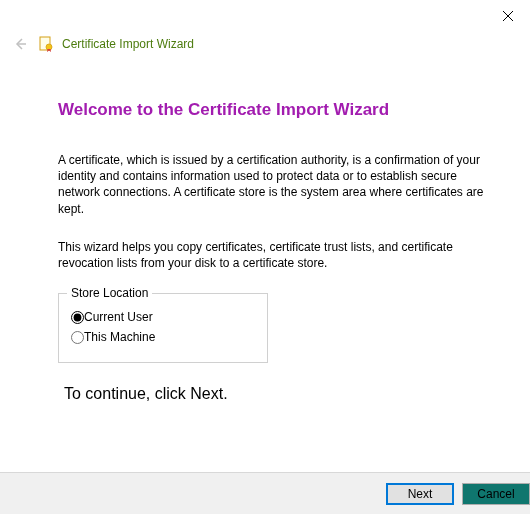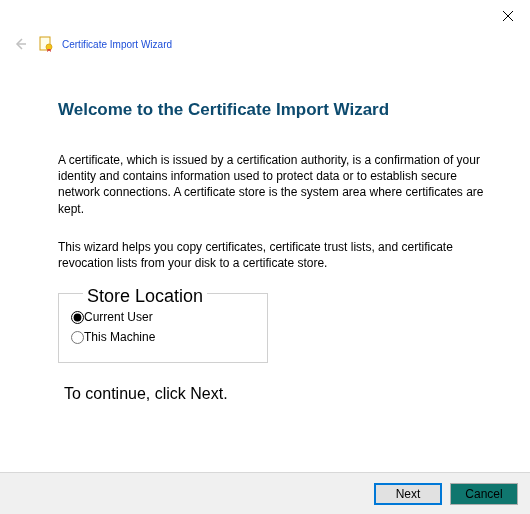--- a/index.html
+++ b/index.html
@@ -41,55 +41,55 @@
     .back-arrow {
       width: 20px; height: 20px;
       display: flex; align-items: center; justify-content: center;
       color: #b0b0b0;
     }
     .cert-icon {
       width: 16px; height: 16px;
       display: flex; align-items: center; justify-content: center;
     }
     .header-title {
-      font-size: 10px;
-      color: #1d4ed8;
+      font-size: 12px;
+      color: #4d7c0f;
     }
     .content {
       position: absolute;
       top: 100px;
       left: 58px;
       right: 40px;
     }
     .main-heading {
       font-size: 17px;
       font-weight: 600;
-      color: #0c4a6e;
+      color: #a21caf;
       margin-bottom: 32px;
     }
     .para {
       font-size: 12px;
       color: #000;
       line-height: 1.35;
       margin-bottom: 22px;
     }
     .fieldset {
       border: 1px solid #d0d0d0;
       width: 210px;
       padding: 10px 12px 12px 12px;
       margin-bottom: 22px;
       position: relative;
     }
     .fieldset-legend {
       position: absolute;
       top: -8px;
-      left: 24px;
+      left: 8px;
       background: #fff;
       padding: 0 4px;
-      font-size: 18px;
+      font-size: 12px;
     }
     .radio-row {
       display: flex;
       align-items: center;
       gap: 0;
       margin: 6px 0;
       cursor: pointer;
     }
     .radio-input {
       width: 13px; height: 13px;
@@ -102,21 +102,20 @@
     }
     .footer {
       position: absolute;
       bottom: 0; left: 0; right: 0;
       height: 42px;
       border-top: 1px solid #d8d8d8;
       background: #f0f0f0;
       display: flex;
       justify-content: flex-end;
       align-items: center;
-      padding-right: 12px;
       gap: 8px;
     }
     .btn {
       min-width: 68px;
       height: 22px;
       font-size: 12px;
       font-family: inherit;
       background: #0f766e;
       border: 1px solid #adadad;
       cursor: pointer;

